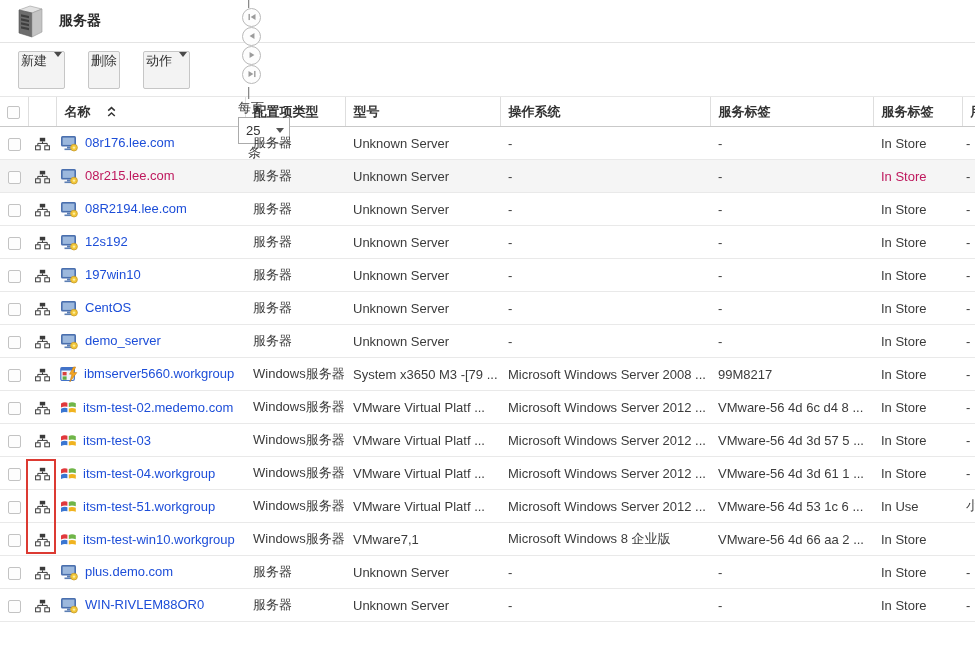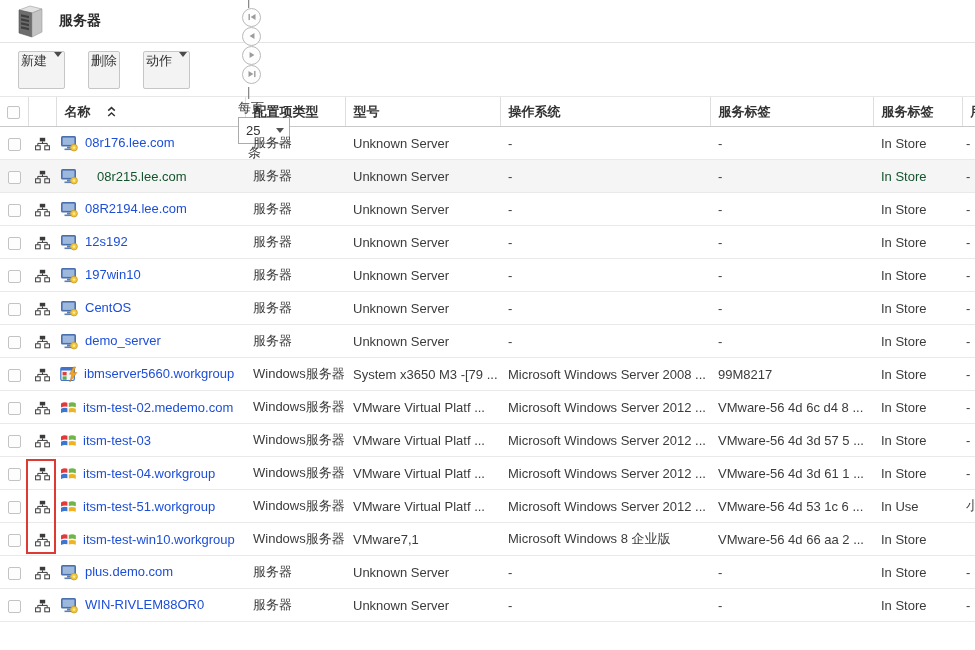--- a/index.html
+++ b/index.html
@@ -59,21 +59,21 @@
   tbody td.c-name { padding-left:4px; }
   tbody td.c-user { padding-left:4px; }
   .cb {
     width:13px; height:13px; border:1px solid #c3c3c3; border-radius:2px;
     background:#fdfdfd; display:inline-block; vertical-align:middle; cursor:pointer;
   }
   .tree { display:inline-block; vertical-align:middle; cursor:pointer; line-height:0; }
   .ci { display:inline-block; vertical-align:middle; margin-right:6px; line-height:0; }
   .nm { color:#1d4ed8; text-decoration:none; cursor:pointer; vertical-align:middle; }
   tr.hl { background:#f5f5f5; }
-  tr.hl .nm, tr.hl .c-status { color:#14532d;margin-left:12px; }
+  tr.hl .nm, tr.hl .c-status { color:#be185d; }
   .sorticon { display:inline-block; vertical-align:middle; margin-left:13px; line-height:0; }
   .namehdr { display:inline-block; vertical-align:middle; }
   
   .annotation {
     position:absolute; left:26px; top:459px; width:30px; height:95px;
     border:2px solid #dc3a32; pointer-events:none; z-index:5;
   }
 </style>
 </head>
 <body>

